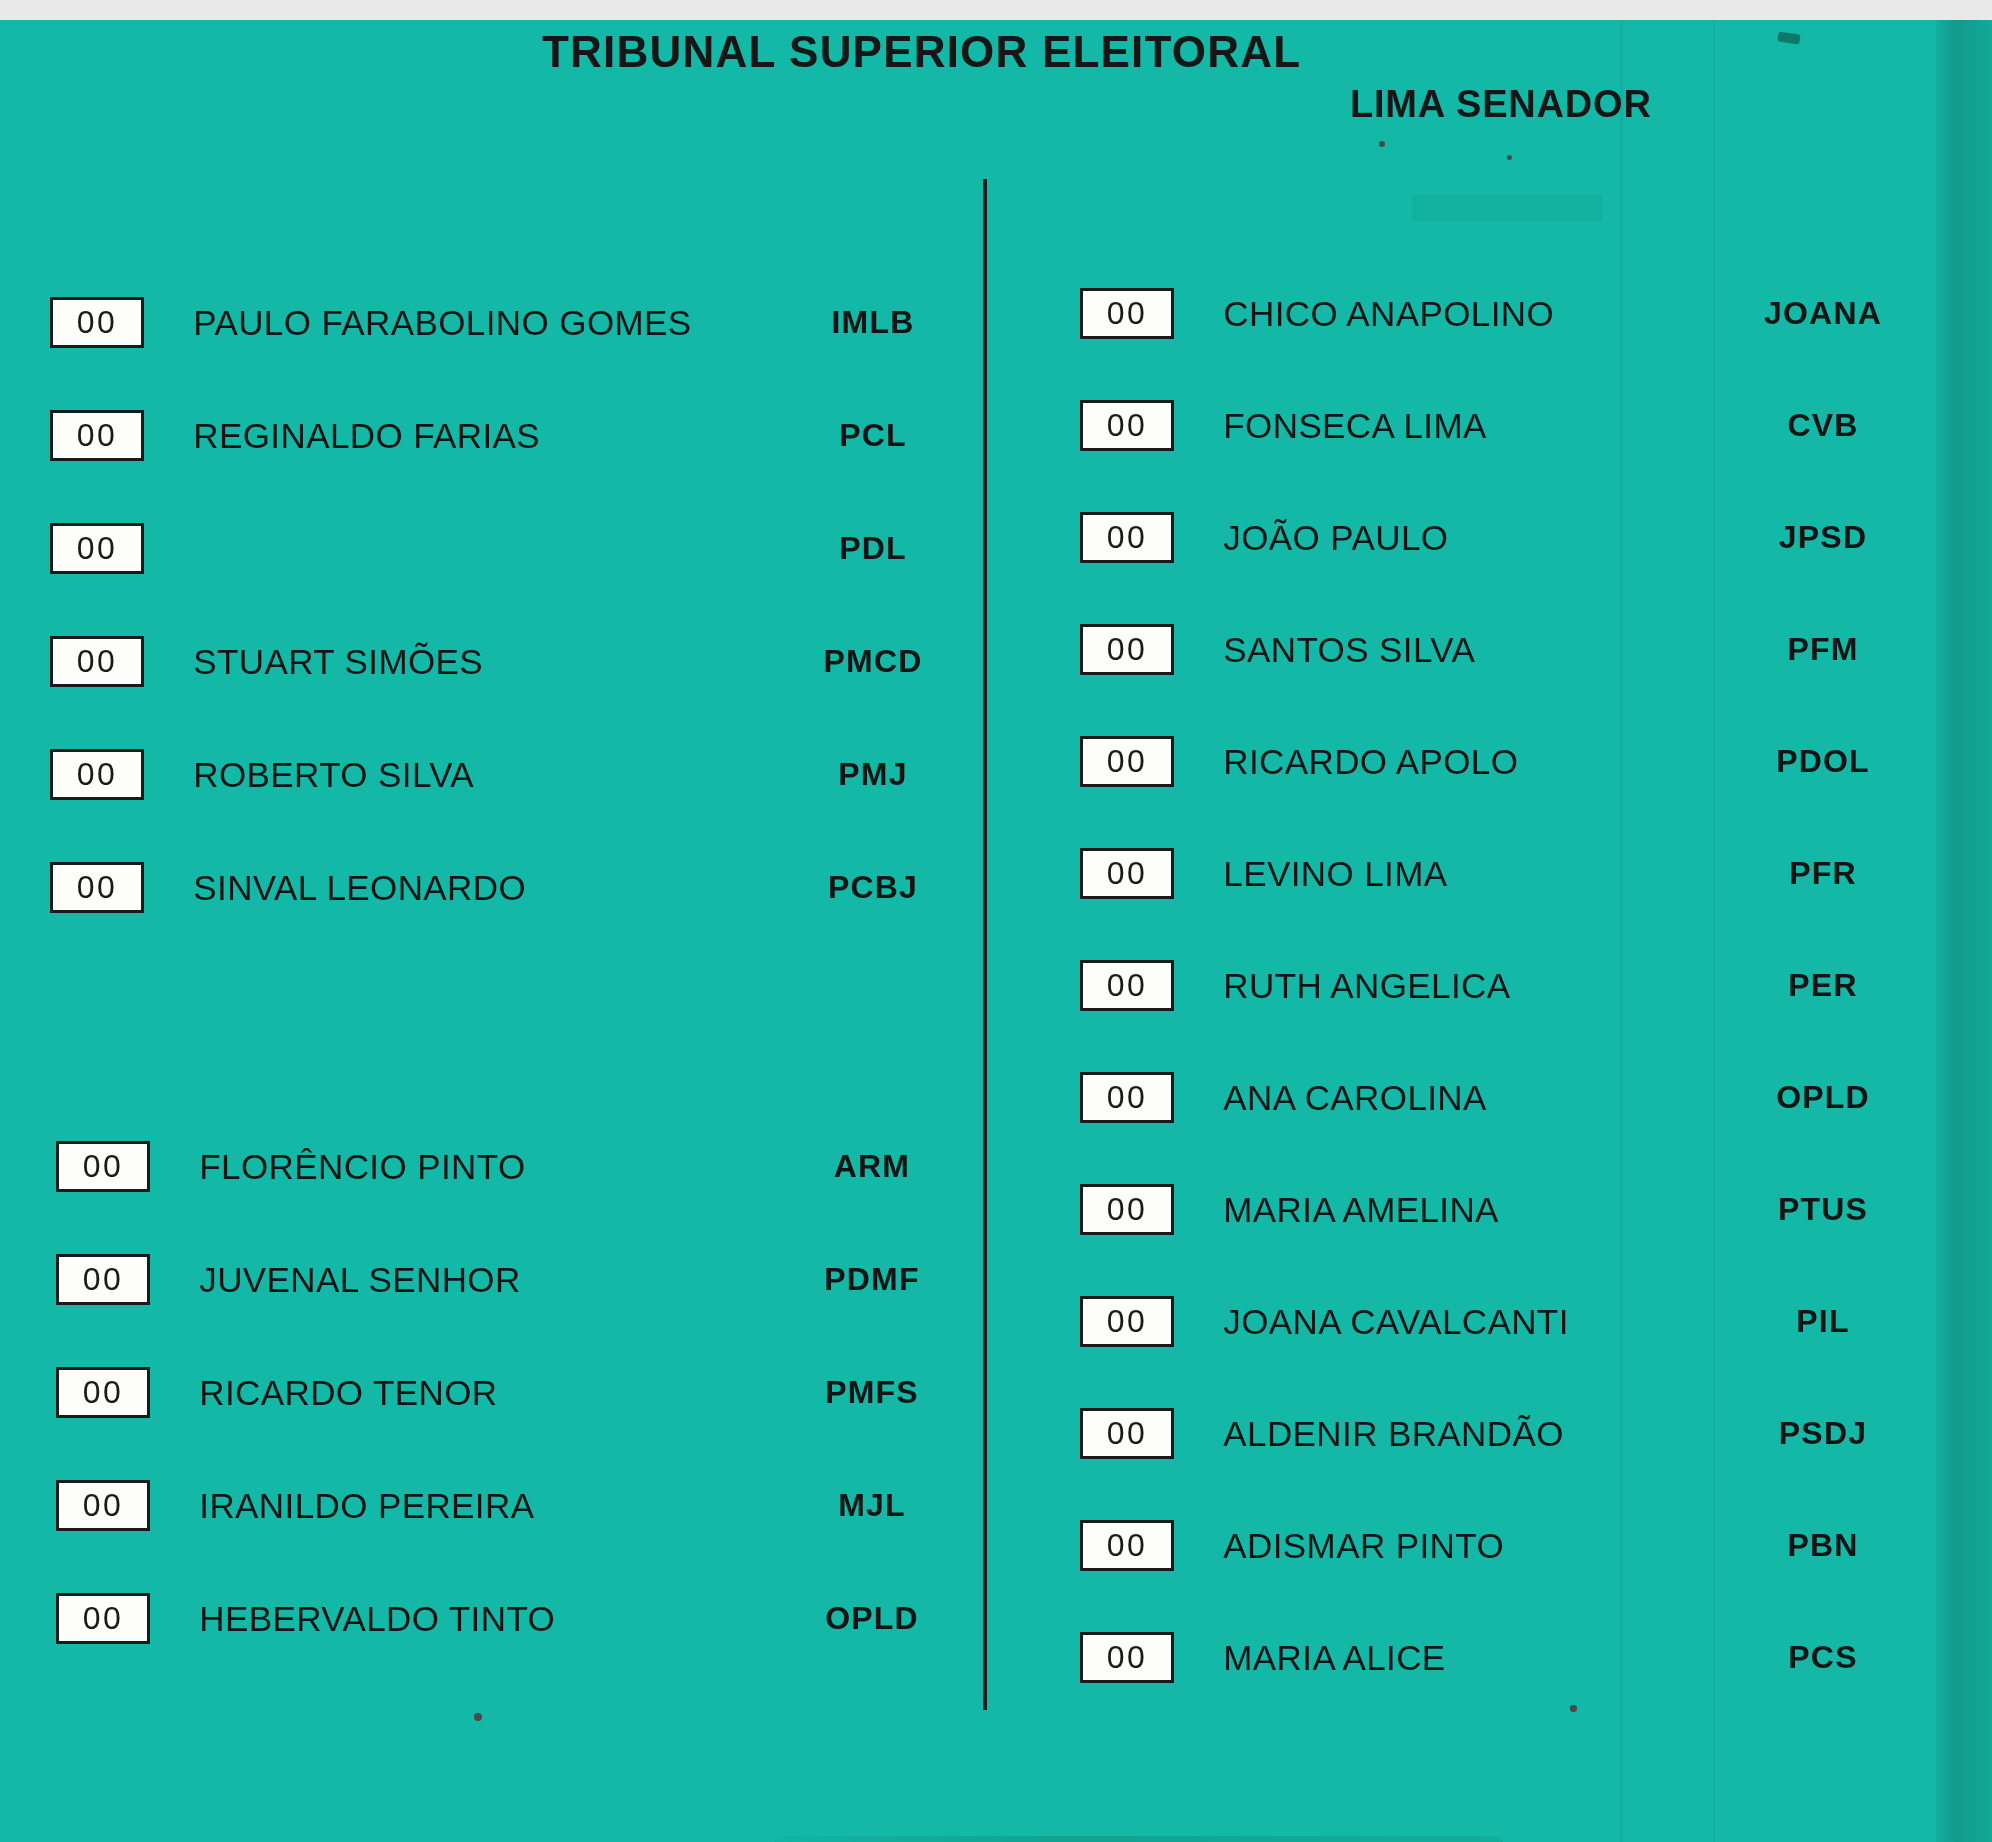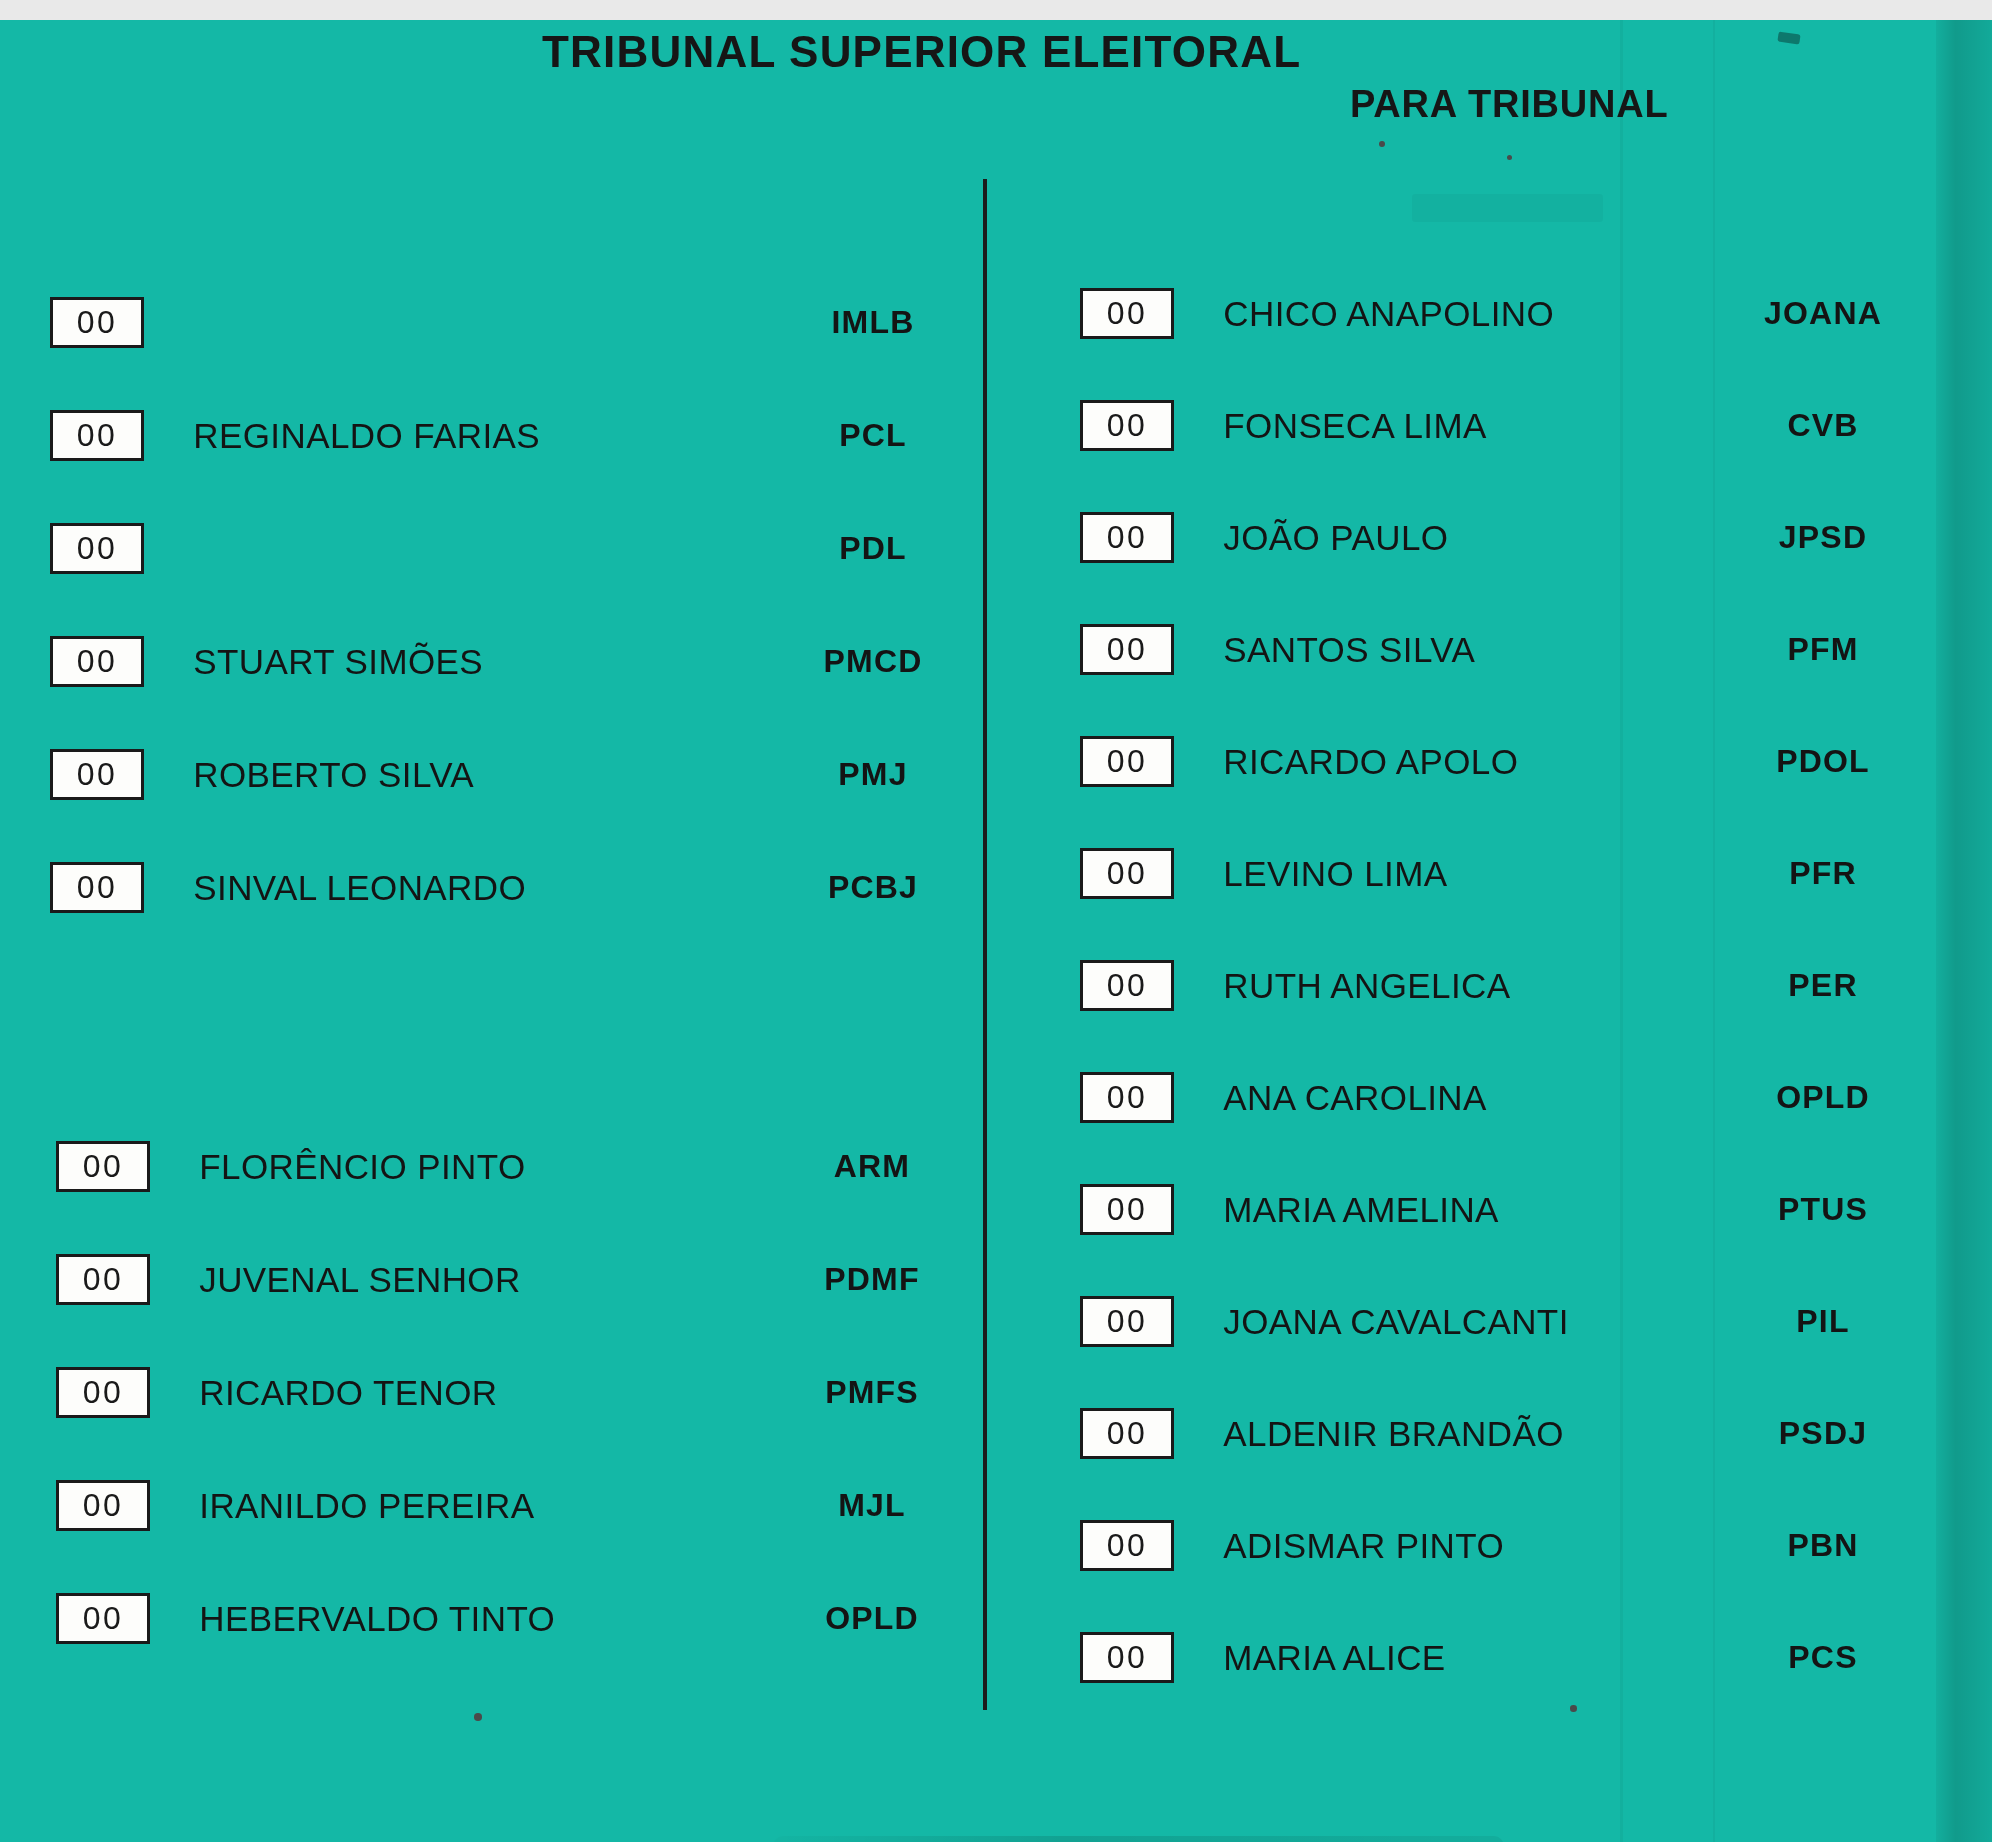--- a/index.html
+++ b/index.html
@@ -66,28 +66,29 @@
   .dot-d{left:1507px;top:135px;width:5px;height:5px;}
 </style>
 </head>
 <body>
 
 <div class="page">
 
   <h1 class="title">TRIBUNAL SUPERIOR ELEITORAL</h1>
 
 
-  <div class="heading h-sen">PARA TRIBUNAL</div>
+  <div class="heading h-sen">LIMA SENADOR</div>
 
   <div class="divider"></div>
 
   <div class="rows pres">
 
       <div class="row">
         <span class="numbox">00</span>
+        <span class="cname">PAULO FARABOLINO GOMES</span>
         <span class="party">IMLB</span>
       </div>
 
       <div class="row">
         <span class="numbox">00</span>
         <span class="cname">REGINALDO FARIAS</span>
         <span class="party">PCL</span>
       </div>
 
       <div class="row">

